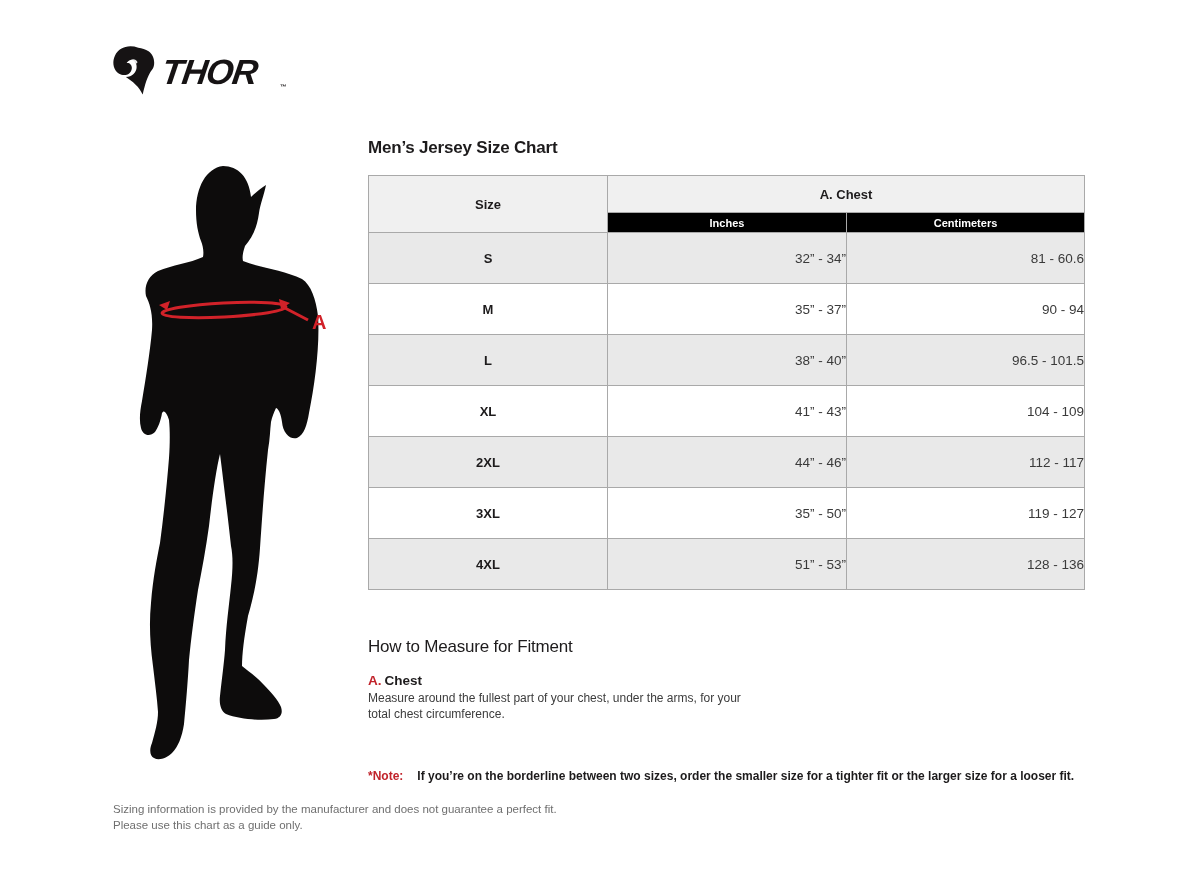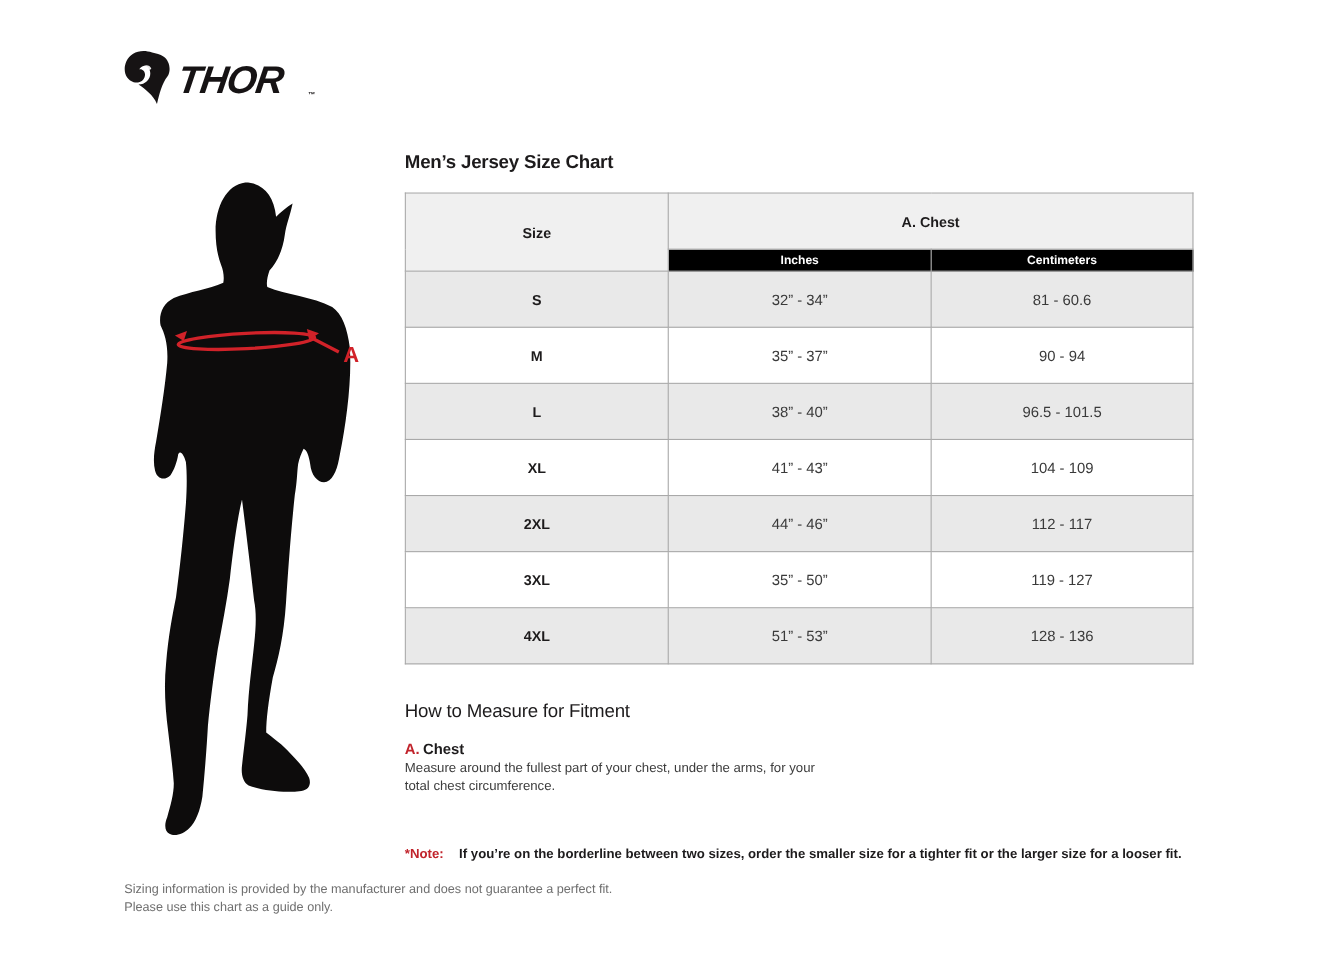--- a/index.html
+++ b/index.html
@@ -23,27 +23,27 @@
 
   
   .figure{position:absolute;left:112px;top:158px;width:240px;height:620px;}
 
   
   .chart-title{position:absolute;left:368px;top:138px;font-size:17px;font-weight:800;letter-spacing:-0.2px;color:var(--ink);}
 
   .size-table{position:absolute;left:368px;top:175px;width:716px;border-collapse:collapse;table-layout:fixed;}
   .size-table th,.size-table td{border:1px solid var(--table-border);text-align:center;vertical-align:middle;}
   .size-table .hdr th{background:var(--header-bg);font-size:13px;font-weight:700;color:var(--ink);}
-  .size-table tr.hdr{height:51px;}
+  .size-table tr.hdr{height:37px;}
   .size-table tr.band{height:20px;}
   .size-table tr.band th{background:var(--band-bg);color:var(--band-text);font-size:11px;font-weight:700;padding:2px 0;}
   .size-table tbody tr{height:51px;background:#ffffff;}
   .size-table tbody tr.alt{background:var(--row-alt);}
   .size-table td.size-cell{font-weight:700;font-size:13px;color:var(--ink);}
-  .size-table td.val-cell{font-size:13.5px;color:var(--value-ink);}
+  .size-table td.val-cell{font-size:13.5px;color:var(--value-ink);text-align:right;}
 
   .measure-title{position:absolute;left:368px;top:637px;font-size:17px;font-weight:400;letter-spacing:-0.2px;color:var(--ink);}
   .measure-item{position:absolute;left:368px;top:673px;font-size:13.5px;font-weight:700;}
   .measure-item .letter{color:var(--accent-red);}
   .measure-item .label{color:var(--ink);margin-left:3px;}
   .measure-desc{position:absolute;left:368px;top:691px;width:395px;font-size:12px;line-height:1.32;color:#3c3c3c;}
 
   .note-line{position:absolute;left:368px;top:769px;font-size:12px;font-weight:700;white-space:nowrap;}
   .note-line .note-label{color:var(--accent-red);margin-right:14px;}
   .note-line .note-text{color:var(--ink);}

